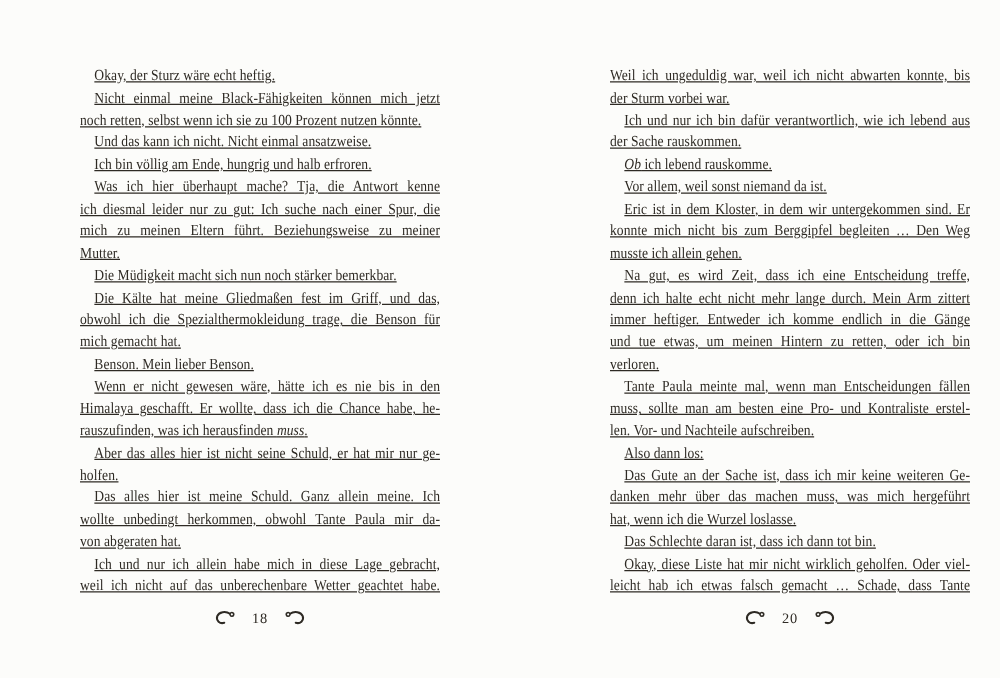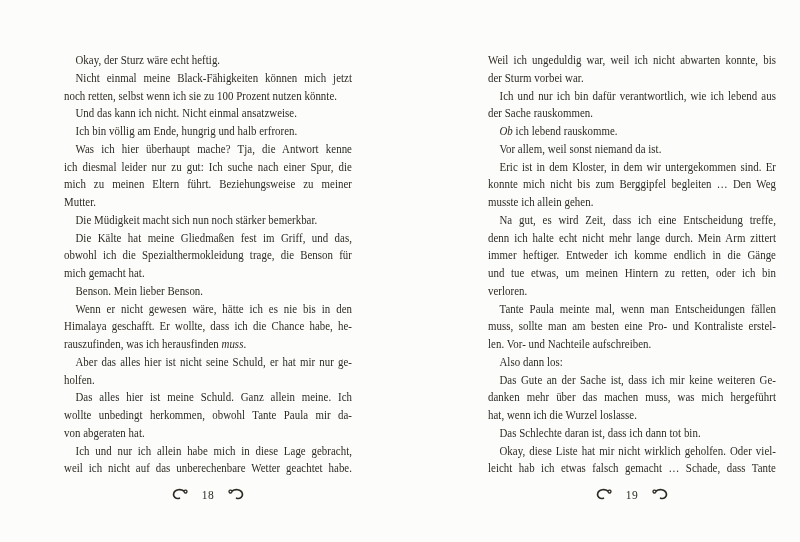--- a/index.html
+++ b/index.html
@@ -9,20 +9,21 @@
     background: var(--paper);
     font-family: "Liberation Serif", "DejaVu Serif", serif;
     color: var(--ink);
     position: relative;
   }
   .page {
     position: absolute;
     top: 52px;
     width: 288px;
     height: 470px;
+    text-decoration: underline;
   }
   .page.left  { left: 64px; }
   .page.right { left: 448px; margin-left: 40px; }
   .text-block {
     width: 326px;
     transform: scaleX(0.8834);
     transform-origin: 0 0;
     font-size: 12.3px;
     line-height: 17.75px;
     letter-spacing: 0.05px;
@@ -134,21 +135,21 @@
         <div class="line jend"><span>hat, wenn ich die Wurzel loslasse.</span></div>
         <div class="line jend indent"><span>Das Schlechte daran ist, dass ich dann tot bin.</span></div>
         <div class="line jfull indent"><span>Okay, diese Liste hat mir nicht wirklich geholfen. Oder viel-</span></div>
         <div class="line jfull"><span>leicht hab ich etwas falsch gemacht … Schade, dass Tante</span></div>
       </div>
     <footer class="pagefoot">
       <svg class="orn" width="17" height="13" viewBox="0 0 20 15">
         <path class="main" d="M15.2 3.4 C11.4 0.7 4.8 1.5 3.3 5.7 C1.9 9.7 5.8 13.3 9.9 11.8"></path>
         <path class="curl" d="M15.2 3.4 C16.6 1.3 19.3 2.4 18.7 4.5 C18.2 6.2 15.7 6.1 15.4 4.4"></path>
       </svg>
-      <span class="pgnum">19</span>
+      <span class="pgnum">20</span>
       <svg class="orn" width="17" height="13" viewBox="0 0 20 15">
         <g transform="translate(20,0) scale(-1,1)">
           <path class="main" d="M15.2 3.4 C11.4 0.7 4.8 1.5 3.3 5.7 C1.9 9.7 5.8 13.3 9.9 11.8"></path>
           <path class="curl" d="M15.2 3.4 C16.6 1.3 19.3 2.4 18.7 4.5 C18.2 6.2 15.7 6.1 15.4 4.4"></path>
         </g>
       </svg>
     </footer>
   </section>
 
 </div>

